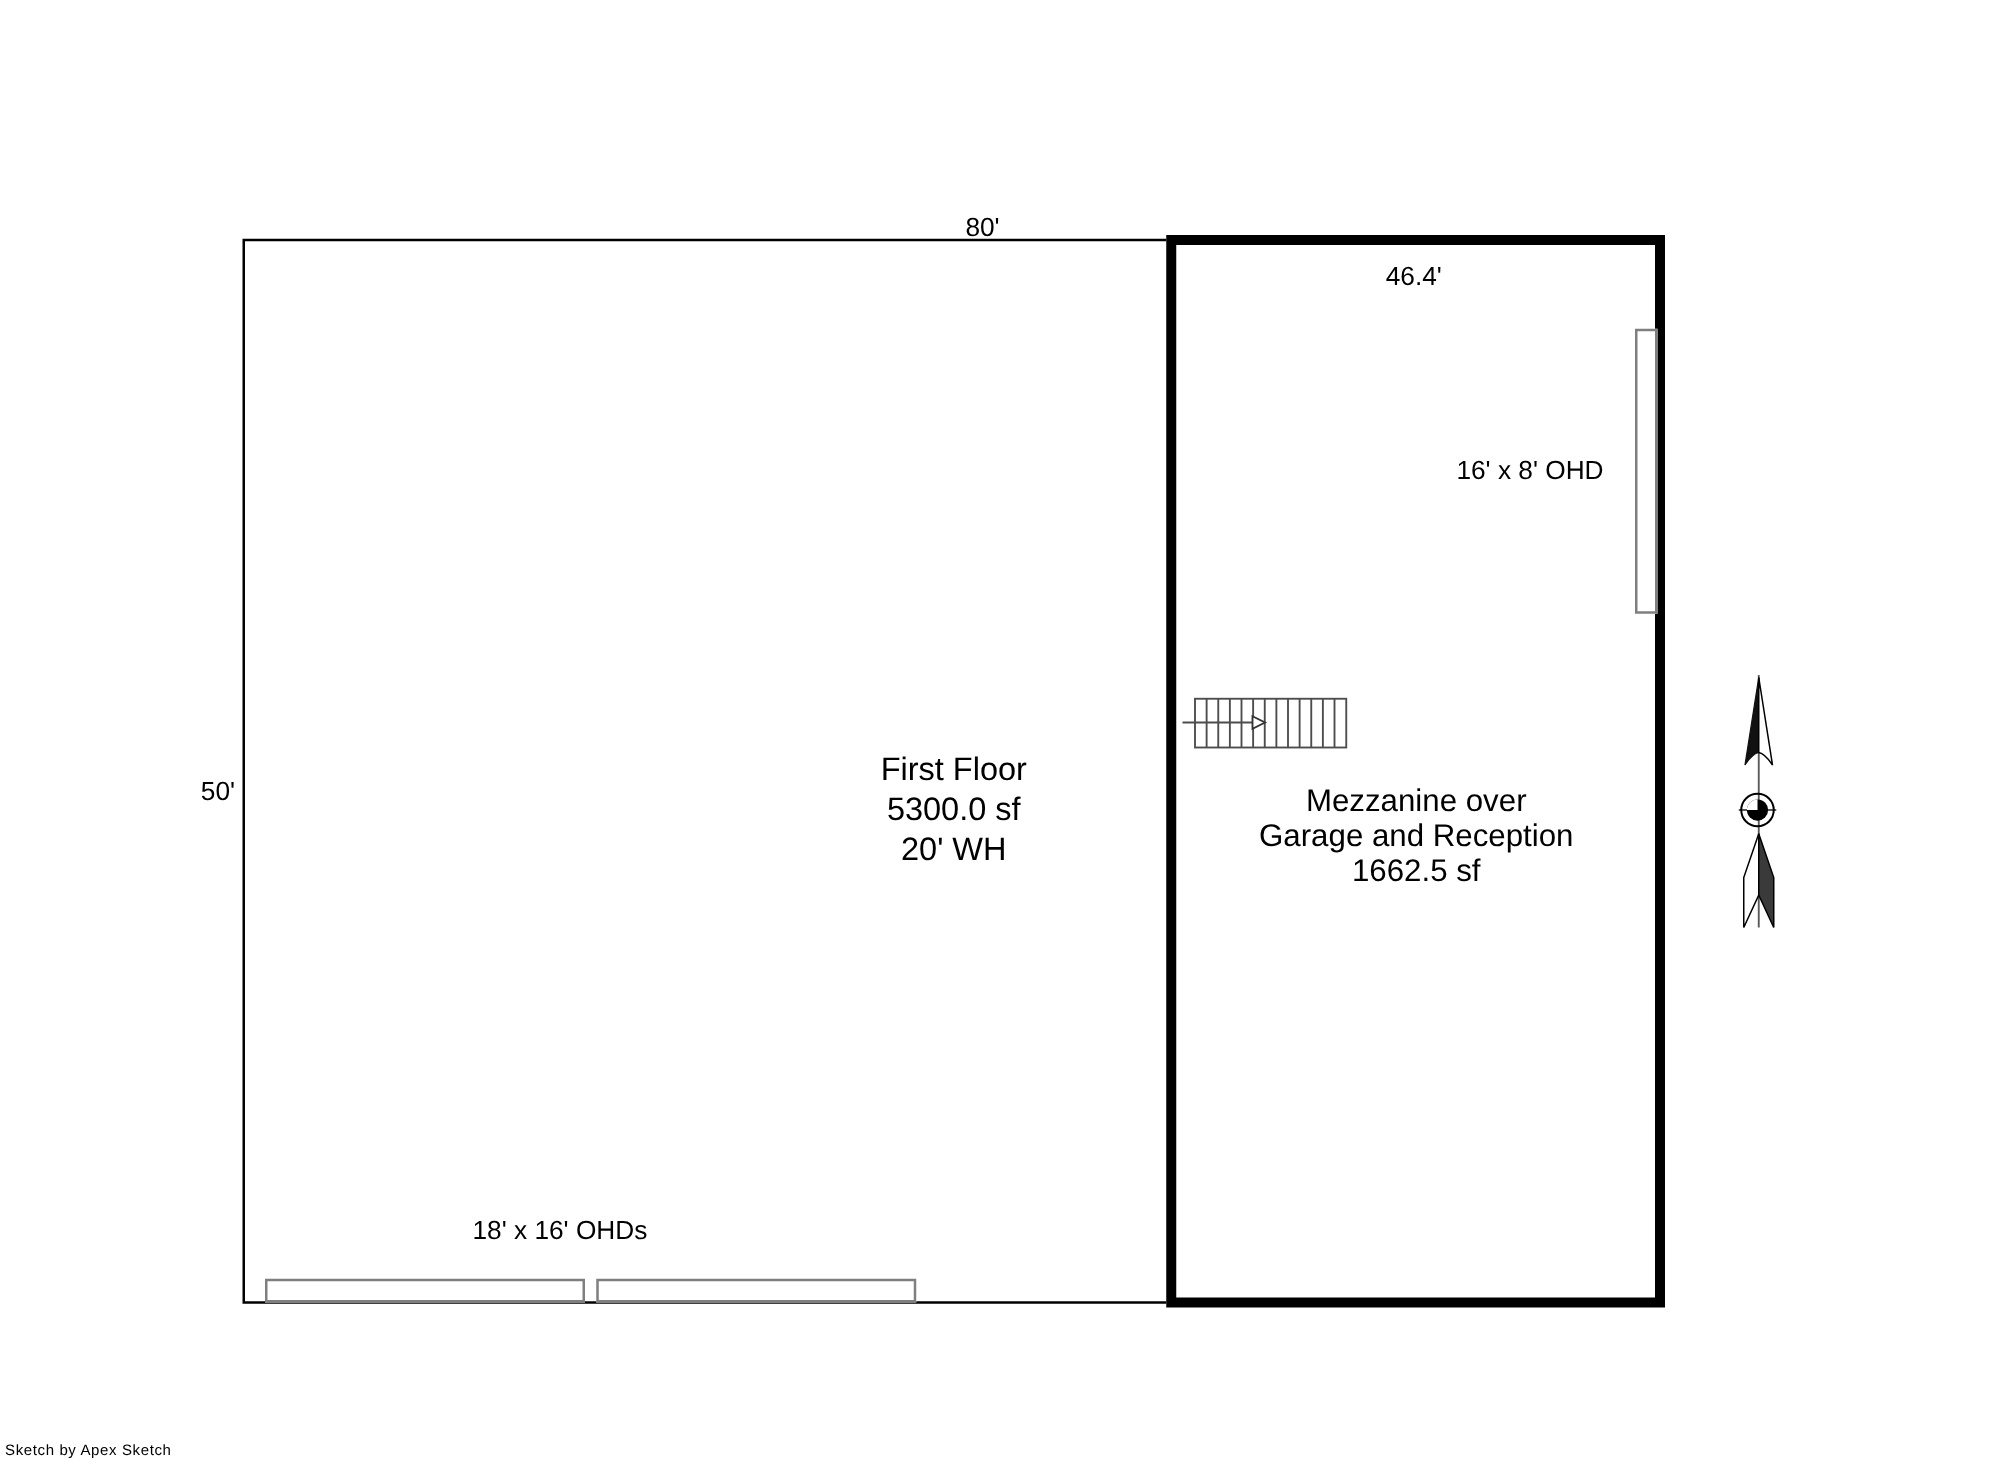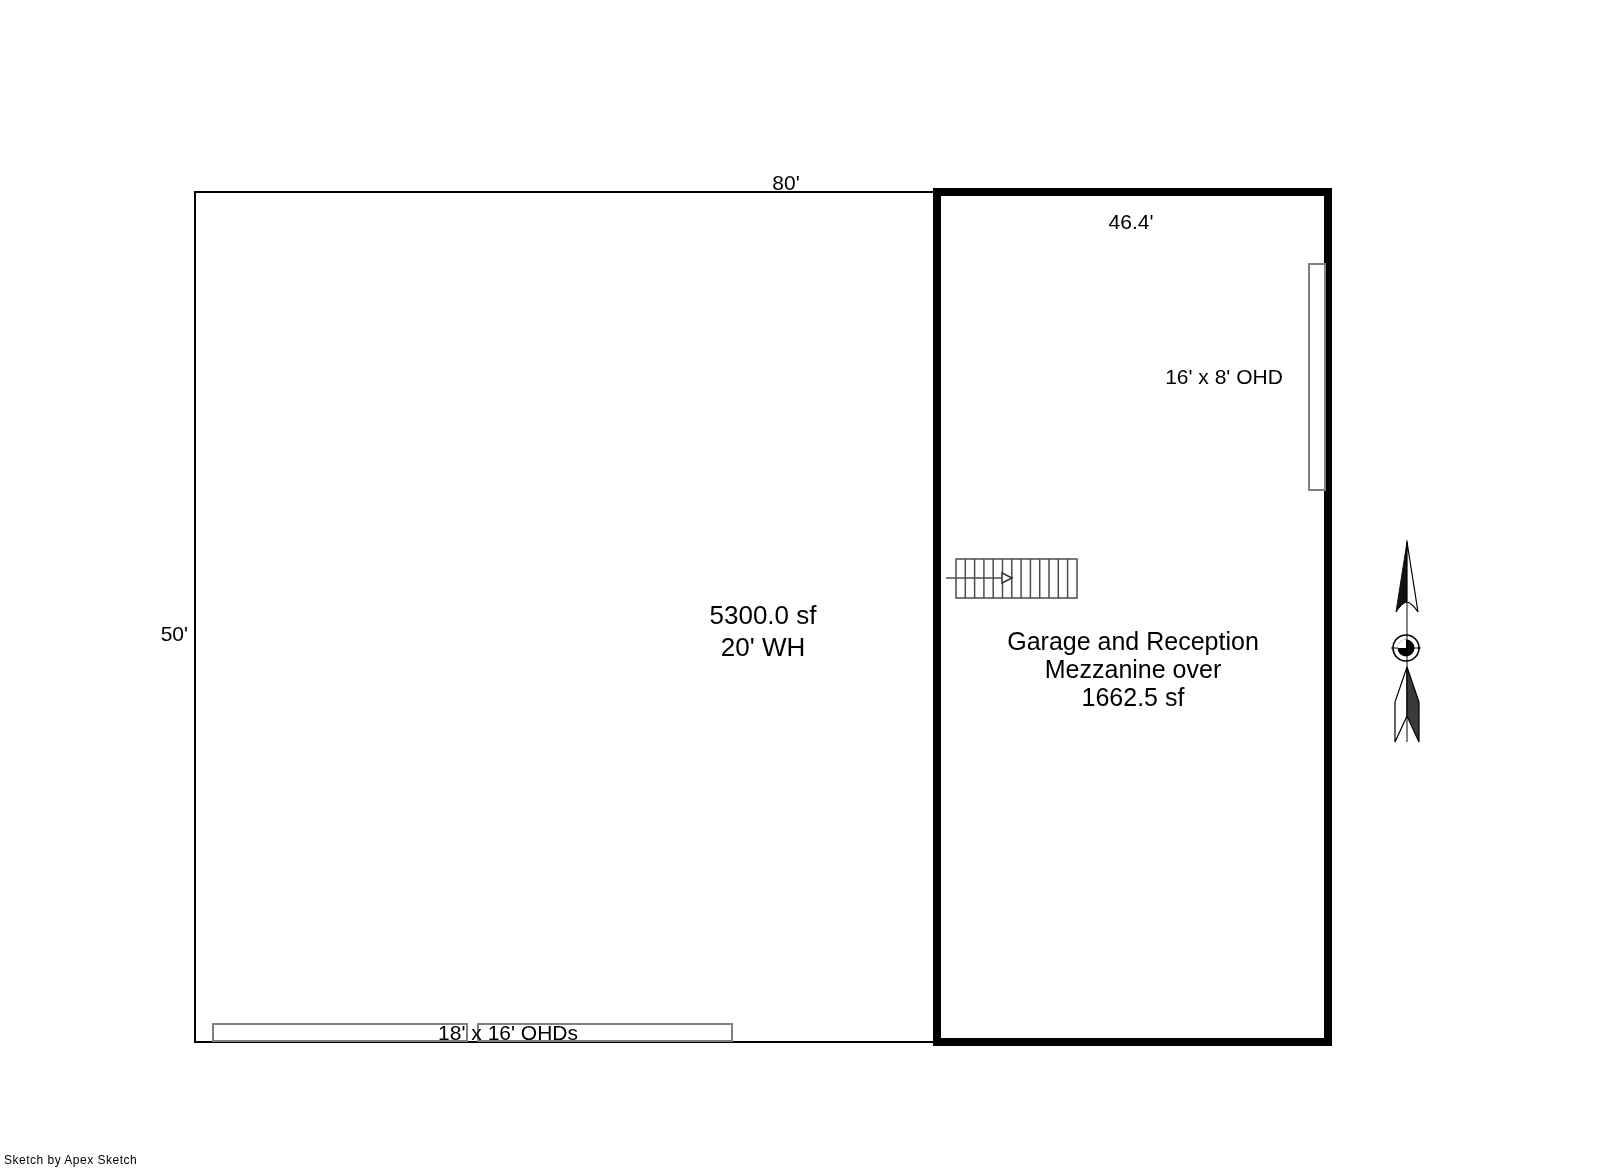--- a/index.html
+++ b/index.html
@@ -61,21 +61,21 @@
     white-space: nowrap;
     z-index: 3;
   }
   #first-floor-label { left: 613px; top: 599px; width: 300px; font-size: 26px; line-height: 32px; }
   #mezzanine-label   { left: 983px; top: 627px; width: 300px; font-size: 25px; line-height: 28px; }
 
   #dim-80   { left: 736px;  top: 157px; width: 100px; text-align: center; margin-top: 14px; }
   #dim-60   { left: 130px;  top: 622px; width: 58px;  text-align: right; }
   #dim-277  { left: 1081px; top: 210px; width: 100px; text-align: center; }
   #label-ohd-right  { left: 1144px; top: 345px; width: 160px; text-align: center; margin-top: 20px; }
-  #label-ohds-bottom{ left: 378px;  top: 973px; width: 200px; text-align: right; margin-top: 48px; }
+  #label-ohds-bottom{ left: 378px;  top: 973px; width: 200px; text-align: left; }
 
   #footer-credit {
     position: absolute;
     left: 4px; top: 1153px;
     font-size: 12px;
     letter-spacing: 0.5px;
     z-index: 3;
   }
 
   
@@ -93,27 +93,28 @@
 <div class="room" id="first-floor-room"></div>
 <div class="room" id="mezzanine-room"></div>
 
 <div class="dim-label" id="dim-80">80'</div>
 <div class="dim-label" id="dim-60">50'</div>
 <div class="dim-label" id="dim-277">46.4'</div>
 <div class="dim-label" id="label-ohd-right">16' x 8' OHD</div>
 <div class="dim-label" id="label-ohds-bottom">18' x 16' OHDs</div>
 
 <div class="room-label" id="first-floor-label">
+  <div>First Floor</div>
   <div>5300.0 sf</div>
   <div>20' WH</div>
 </div>
 
 <div class="room-label" id="mezzanine-label">
+  <div>Mezzanine over</div>
   <div>Garage and Reception</div>
-  <div>Mezzanine over</div>
   <div>1662.5 sf</div>
 </div>
 
 <div class="door" id="door-right"></div>
 <div class="door" id="door-bottom-1"></div>
 <div class="door" id="door-bottom-2"></div>
 
 <svg class="symbol" id="staircase-symbol" width="150" height="50" viewBox="0 0 150 50">
   <rect x="23" y="6" width="121" height="39" class="stair-stroke stair-fill-none"></rect>
   <g class="stair-stroke">

